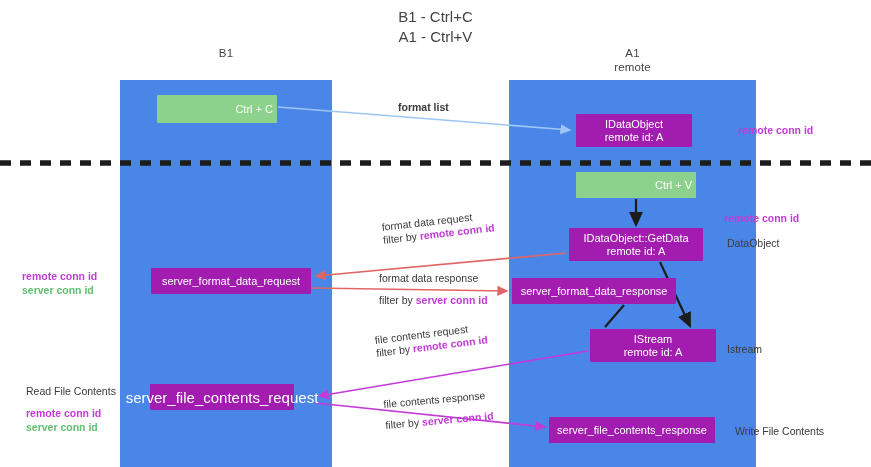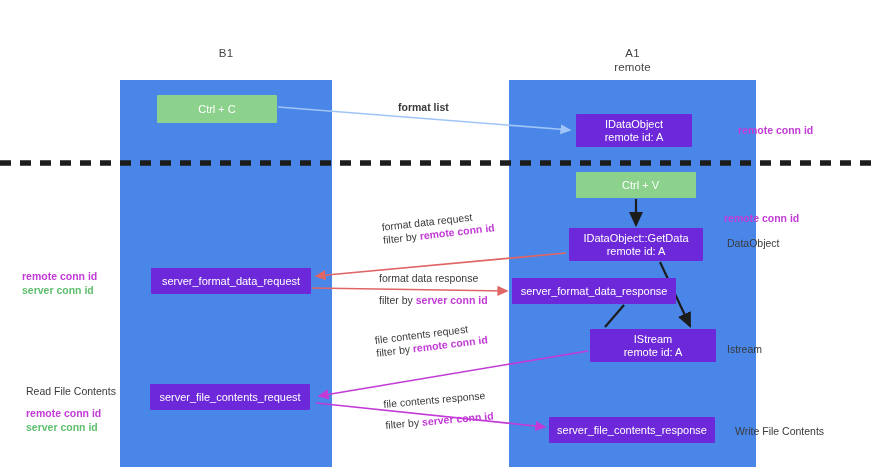--- a/index.html
+++ b/index.html
@@ -53,32 +53,32 @@
     position: absolute;
     display: flex; flex-direction: column;
     align-items: center; justify-content: center;
     color: #ffffff;
     font-size: 11px;
     line-height: 13px;
     text-align: center;
     border-radius: 1px;
     padding: 2px 4px;
   }
-  .node.green { background: #8cd18c; }
-  .node.orange { background: #6d28d9; }
+  .node.green { background: #8cd18c; align-items: flex-end; }
+  .node.orange { background: #a21caf; }
   .node .ln2 { display: block; }
 
   #n-ctrlc     { left: 157px; top: 95px;  width: 120px; height: 28px; }
   #n-idataobj  { left: 576px; top: 114px; width: 116px; height: 33px; }
   #n-ctrlv     { left: 576px; top: 172px; width: 120px; height: 26px; padding-left: 13px; }
   #n-getdata   { left: 569px; top: 228px; width: 134px; height: 33px; }
   #n-sfdreq    { left: 151px; top: 268px; width: 160px; height: 26px; font-size: 11px; }
   #n-sfdresp   { left: 512px; top: 278px; width: 164px; height: 26px; font-size: 11px; align-items: center; }
   #n-istream   { left: 590px; top: 329px; width: 126px; height: 33px; }
-  #n-sfcreq    { left: 150px; top: 384px; width: 160px; height: 26px; font-size: 11px; }
+  #n-sfcreq    { left: 150px; top: 384px; width: 144px; height: 26px; font-size: 15px; }
   #n-sfcresp   { left: 549px; top: 417px; width: 166px; height: 26px; font-size: 11px; }
 
   
   .edge-label {
     position: absolute;
     font-size: 10.5px;
     color: #3a3a3a;
     line-height: 13px;
     white-space: nowrap;
   }
@@ -129,20 +129,24 @@
   #divider {
     position: absolute;
     left: 0; top: 160px; width: 871px; height: 6px;
   }
 </style>
 </head>
 <body>
 
 <div id="stage">
 
+  <div id="title">
+    <span>B1 - Ctrl+C</span>
+    <span class="l2">A1 - Ctrl+V</span>
+  </div>
 
   <div id="head-b1" class="col-head">
     <span>B1</span>
   </div>
   <div id="head-a1" class="col-head">
     <span>A1</span>
     <span class="l2">remote</span>
   </div>
 
   <div id="col-b1" class="col-band"></div>

